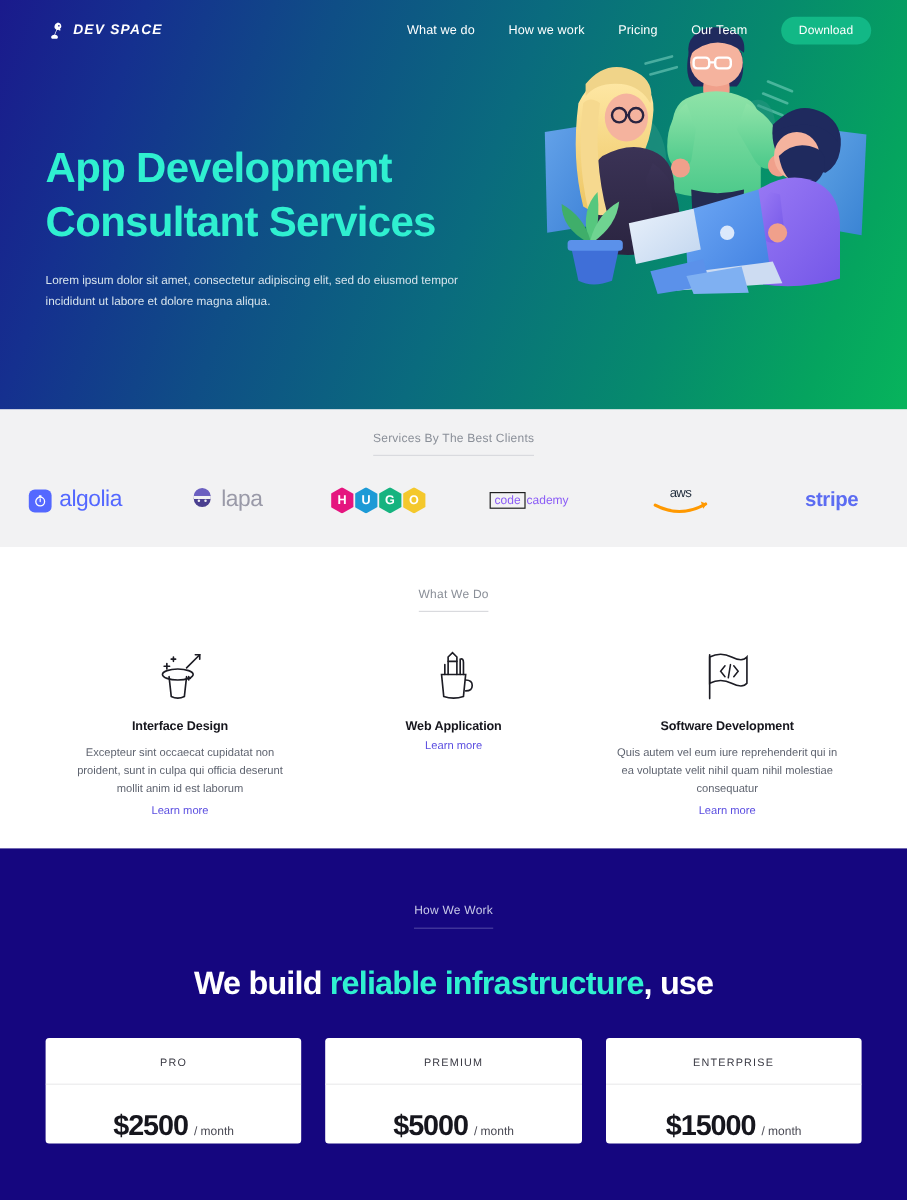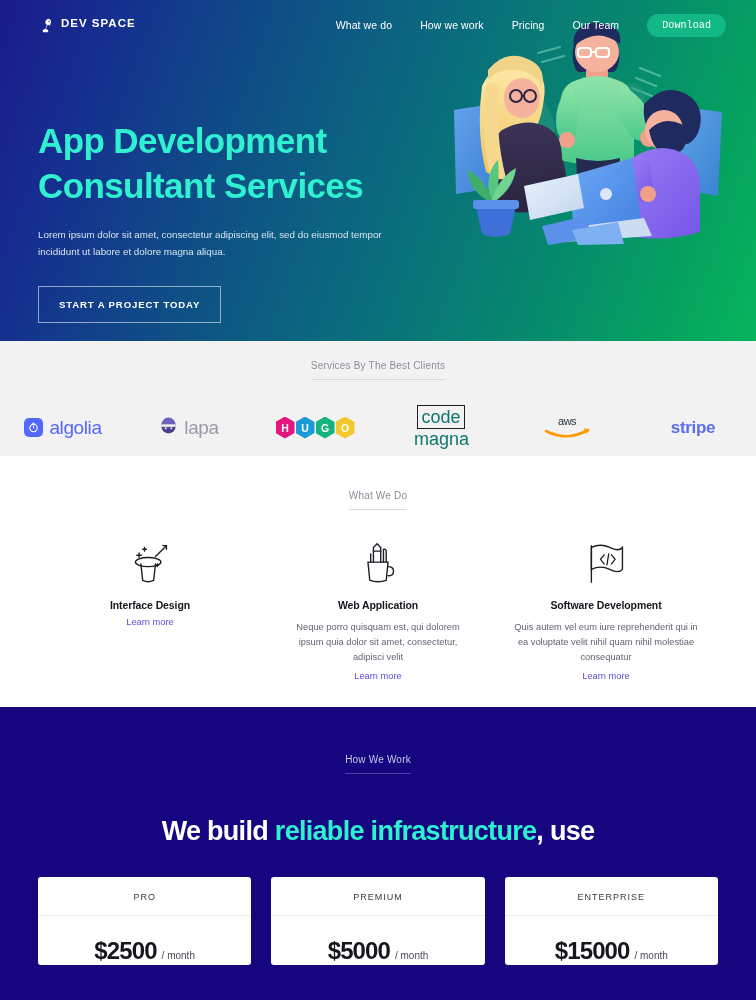--- a/index.html
+++ b/index.html
@@ -18,40 +18,40 @@
     height:341px;
     background:linear-gradient(110deg,#1a1a8c 0%, #15308f 14%, #0f4e86 32%, #0a6b7e 52%, #068a6d 74%, #05a45f 90%, #07b45c 100%);
     overflow:hidden;
   }
   .navbar{
     position:relative; z-index:5;
     height:50px;
     display:flex; align-items:center;
     padding:0 30px 0 38px;
   }
-  .logo{ display:flex; gap:6px; }
+  .logo{ display:flex; align-items:center; gap:6px;font-style:italic; }
   .logo-mark{ width:17px; height:17px; display:block; }
   .logo-text{
     color:#fff; font-size:11.5px; font-weight:bold;
     letter-spacing:1.0px;
   }
   .nav-links{
     margin-left:auto;
     display:flex; align-items:center; gap:28px;
   }
   .nav-link{
     color:#ffffff; font-size:10.5px; text-decoration:none;
     letter-spacing:0.1px; white-space:nowrap;
   }
   .nav-cta{
     background:#12b886;
     color:#fff; font-size:10px;
     padding:6px 15px; border-radius:12px;
     border:none; cursor:pointer;
-    font-family:Liberation Mono, monospace;
+    font-family:Liberation Sans, sans-serif;
     letter-spacing:0.1px;
   }
 
   .hero-inner{ position:relative; display:flex; padding:0 38px; }
   .hero-left{ width:400px; padding-top:25px; }
   .hero-title{
     font-size:35px; line-height:1.27;
     font-weight:bold; color:#2ff0d0;
     letter-spacing:-0.6px;
     white-space:nowrap;
@@ -108,21 +108,21 @@
   .lapa-txt{ color:#9a9aa8; font-size:19px; letter-spacing:-.4px; }
 
   .hugo{ display:flex; gap:1px; }
   .hex{
     width:19px;height:22px;
     display:flex;align-items:center;justify-content:center;
     color:#fff;font-size:10.5px;font-weight:bold;
     clip-path:polygon(50% 0,100% 25%,100% 75%,50% 100%,0 75%,0 25%);
   }
 
-  .codecademy{ display:flex; align-items:center; font-size:18px; color:#0f766e;flex-direction:column; }
+  .codecademy{ display:flex; align-items:center; font-size:10px; color:#8b5cf6; }
   .cc-box{ border:1.6px solid #1f1f1f; padding:1px 3px 0; }
   .cc-rest{ padding-left:1px; }
 
   .aws{ display:flex; flex-direction:column; align-items:center; gap:0; }
   .aws-txt{ font-size:11px; font-weight:normal; color:#232f3e; letter-spacing:-.6px; line-height:1; }
 
   .stripe-txt{ color:#5c6cf2; font-size:17px; font-weight:bold; letter-spacing:-.3px; }
 
   
   .whatwedo{ background:#fff; height:251px; padding-top:29px; text-align:center; }
@@ -151,21 +151,21 @@
     text-align:center;
   }
   .eyebrow-light{
     display:inline-block;
     font-size:10px; color:#c8c9e8;
     padding-bottom:8px;
     border-bottom:1px solid #4a3fa0;
     letter-spacing:0.2px;
   }
   .hww-title{
-    margin-top:38px;
+    margin-top:26px;
     font-size:27px; font-weight:bold; color:#ffffff;
     line-height:1.42; letter-spacing:-.7px;
   }
   .accent{ color:#2ff0d0; }
 
   .pricing{
     display:flex; gap:20px;
     padding:0 38px; margin-top:27px;
   }
   .price-card{
@@ -212,21 +212,20 @@
   </nav>
 
   <div class="hero-inner">
     <div class="hero-left">
       <h1 class="hero-title">
         <br>
         <span>App Development</span><br>
         <span>Consultant Services</span>
       </h1>
       <p class="hero-sub">Lorem ipsum dolor sit amet, consectetur adipiscing elit, sed do eiusmod tempor incididunt ut labore et dolore magna aliqua.</p>
-      <button class="hero-btn">START A PROJECT TODAY</button>
     </div>
   </div>
 
   <div class="hero-art">
     <svg viewBox="0 0 300 255" width="300" height="255">
       <defs>
         <linearGradient id="gBlue" x1="0" y1="0" x2="1" y2="1">
           <stop offset="0" stop-color="#6ea8f5"></stop>
             <stop offset="1" stop-color="#3f7fe0"></stop>
         </linearGradient>
@@ -372,21 +371,21 @@
         <span class="hex" style="background:#e5157f">H</span>
         <span class="hex" style="background:#1c9ad6">U</span>
         <span class="hex" style="background:#16b37f">G</span>
         <span class="hex" style="background:#f4c82c">O</span>
       </div>
     </div>
 
     <div class="logo-cell">
       <div class="codecademy">
         <span class="cc-box">code</span>
-        <span class="cc-rest">magna</span>
+        <span class="cc-rest">cademy</span>
       </div>
     </div>
 
     <div class="logo-cell">
       <div class="aws">
         <span class="aws-txt">aws</span>
         <svg width="46" height="12" viewBox="0 0 46 12">
           <path d="M2 4 q21 11 42 -1" stroke="#ff9900" stroke-width="2.6" fill="none" stroke-linecap="round"></path>
           <path d="M40 1 l5 2 l-3 4 z" fill="#ff9900"></path>
         </svg>
@@ -410,36 +409,36 @@
           <ellipse cx="22" cy="22" rx="14" ry="5"></ellipse>
           <path d="M14 24 L16 42 q6 3 12 0 L30 24"></path>
           <path d="M30 16 L42 4"></path>
           <path d="M38 4 l4 0 l0 4"></path>
           <path d="M12 12 l0 5 M9.5 14.5 l5 0"></path>
           <path d="M18 6 l0 4 M16 8 l4 0"></path>
           <path d="M32 24 l0 3 M30.5 25.5 l3 0"></path>
         </svg>
       </div>
       <div class="card-title">Interface Design</div>
+      <div class="card-text">Excepteur sint occaecat cupidatat non proident, sunt in culpa qui officia deserunt mollit anim id est laborum</div>
       <a class="card-link" href="#">Learn more</a>
     </div>
 
     <div class="card">
       <div class="card-icon">
         <svg width="34" height="42" viewBox="0 0 36 46" fill="none" stroke="#1c1c24" stroke-width="1.5" stroke-linecap="round">
           <path d="M7 22 L9 42 q9 3 18 0 L29 22 Z"></path>
           <path d="M29 27 q6 0 6 5 q0 5 -6 5"></path>
           <path d="M13 22 L13 6 L17 2 L21 6 L21 22"></path>
           <path d="M13 10 L21 10"></path>
           <path d="M24 22 L24 8 q3 -1 3 3 L27 22"></path>
           <path d="M10 22 L10 13"></path>
         </svg>
       </div>
       <div class="card-title">Web Application</div>
-      <div class="card-text">Neque porro quisquam est, qui dolorem ipsum quia dolor sit amet, consectetur, adipisci velit</div>
       <a class="card-link" href="#">Learn more</a>
     </div>
 
     <div class="card">
       <div class="card-icon">
         <svg width="44" height="42" viewBox="0 0 48 46" fill="none" stroke="#1c1c24" stroke-width="1.5" stroke-linecap="round">
           <path d="M8 4 L8 44"></path>
           <path d="M8 6 q10 -5 20 0 q10 5 14 0 L42 30 q-4 5 -14 0 q-10 -5 -20 0 Z"></path>
           <path d="M22 14 L18 19 L22 24" stroke-width="1.4"></path>
           <path d="M30 14 L34 19 L30 24" stroke-width="1.4"></path>

